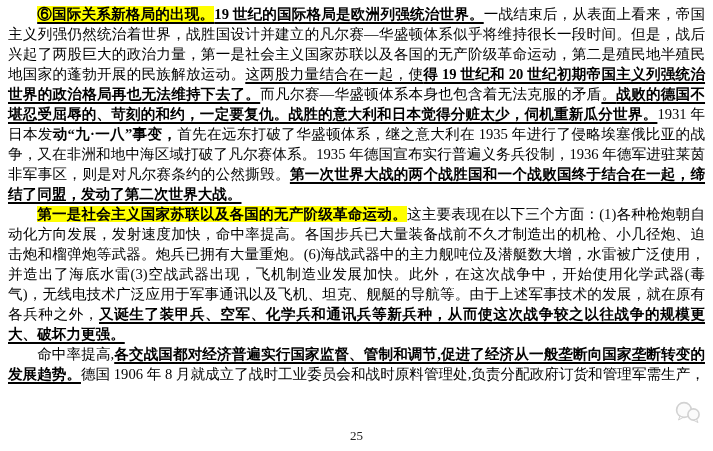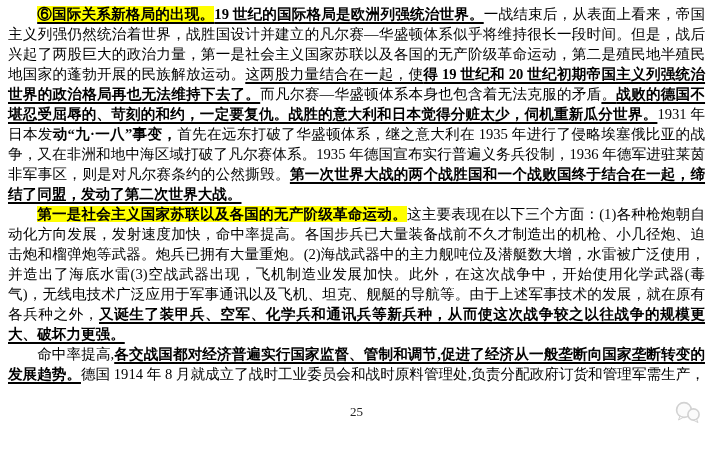--- a/index.html
+++ b/index.html
@@ -17,42 +17,42 @@
   .content p{margin:0;text-indent:2em;}
   .b{font-weight:bold;}
   .u{
     text-decoration:underline;
     text-decoration-thickness:1.5px;
     text-underline-offset:3px;
     text-decoration-skip-ink:none;
   }
   .h{background:var(--hl,#ffff00);}
   .footer-pageno{
-    position:absolute;left:0;right:0;top:404px;
+    position:absolute;left:0;right:0;top:428px;
     text-align:center;font-size:13px;color:#222;
   }
   .watermark{
     position:absolute;right:12px;top:401px;
     display:flex;align-items:center;gap:7px;
     color:var(--wm,#d7d7d7);
     font-size:18px;font-weight:bold;letter-spacing:1px;
     text-shadow:1px 1px 0 #ffffff,-0.5px -0.5px 0 #c4c4c4;
     user-select:none;
   }
   .wm-icon{display:inline-block;line-height:0;}
 </style>
 </head>
 <body>
 
 <div class="doc">
 
   <div class="content">
     <p><span class="b u h">⑥国际关系新格局的出现。</span><span class="b u">19 世纪的国际格局是欧洲列强统治世界。</span><span class="">一战结束后，从表面上看来，帝国主义列强仍然统治着世界，战胜国设计并建立的凡尔赛—华盛顿体系似乎将维持很长一段时间。但是，战后兴起了两股巨大的政治力量，第一是社会主义国家苏联以及各国的无产阶级革命运动，第二是殖民地半殖民地国家的蓬勃开展的民族解放运动。</span><span class="u">这两股力量结合在一起，使</span><span class="b u">得 19 世纪和 20 世纪初期帝国主义列强统治世界的政治格局再也无法维持下去了。</span><span class="">而凡尔赛—华盛顿体系本身也包含着无法克服的矛盾</span><span class="u">。</span><span class="b u">战败的德国不堪忍受屈辱的、苛刻的和约，一定要复仇。战胜的意大利和日本觉得分赃太少，伺机重新瓜分世界。</span><span class="">1931 年日本发</span><span class="b">动“九·一八”事变，</span><span class="">首先在远东打破了华盛顿体系，继之意大利在 1935 年进行了侵略埃塞俄比亚的战争，又在非洲和地中海区域打破了凡尔赛体系。1935 年德国宣布实行普遍义务兵役制，1936 年德军进驻莱茵非军事区，则是对凡尔赛条约的公然撕毁。</span><span class="b u">第一次世界大战的两个战胜国和一个战败国终于结合在一起，缔结了同盟，发动了第二次世界大战。</span></p>
-    <p><span class="b h">第一是社会主义国家苏联以及各国的无产阶级革命运动。</span><span class="">这主要表现在以下三个方面：(1)各种枪炮朝自动化方向发展，发射速度加快，命中率提高。各国步兵已大量装备战前不久才制造出的机枪、小几径炮、迫击炮和榴弹炮等武器。炮兵已拥有大量重炮。(2)海战武器中的主力舰吨位及潜艇数大增，水雷被广泛使用，并造出了海底水雷(3)空战武器出现，飞机制造业发展加快。此外，在这次战争中，开始使用化学武器(毒气)，无线电技术广泛应用于军事通讯以及飞机、坦克、舰艇的导航等。由于上述军事技术的发展，就在原有各兵种之外，</span><span class="b u">又诞生了装甲兵、空军、化学兵和通讯兵等新兵种，从而使这次战争较之以往战争的规模更大、破坏力更强。</span></p>
-    <p><span class="">命中率提高,</span><span class="b u">各交战国都对经济普遍实行国家监督、管制和调节,促进了经济从一般垄断向国家垄断转变的发展趋势。</span><span class="">德国 1914 年 8 月就成立了战时工业委员会和战时原料管理处,负责分配政府订货和管理军需生产，</span></p>
+    <p><span class="b h">第一是社会主义国家苏联以及各国的无产阶级革命运动。</span><span class="">这主要表现在以下三个方面：(1)各种枪炮朝自动化方向发展，发射速度加快，命中率提高。各国步兵已大量装备战前不久才制造出的机枪、小几径炮、迫击炮和榴弹炮等武器。炮兵已拥有大量重炮。(6)海战武器中的主力舰吨位及潜艇数大增，水雷被广泛使用，并造出了海底水雷(3)空战武器出现，飞机制造业发展加快。此外，在这次战争中，开始使用化学武器(毒气)，无线电技术广泛应用于军事通讯以及飞机、坦克、舰艇的导航等。由于上述军事技术的发展，就在原有各兵种之外，</span><span class="b u">又诞生了装甲兵、空军、化学兵和通讯兵等新兵种，从而使这次战争较之以往战争的规模更大、破坏力更强。</span></p>
+    <p><span class="">命中率提高,</span><span class="b u">各交战国都对经济普遍实行国家监督、管制和调节,促进了经济从一般垄断向国家垄断转变的发展趋势。</span><span class="">德国 1906 年 8 月就成立了战时工业委员会和战时原料管理处,负责分配政府订货和管理军需生产，</span></p>
   </div>
 
   <div class="footer-pageno">25</div>
 
   <div class="watermark">
     <span class="wm-icon">
       <svg width="27" height="23" viewBox="0 0 27 23" aria-hidden="true">
         <circle cx="10" cy="9" r="7.4" fill="#fbfbfb" stroke="#d2d2d2" stroke-width="1.6"></circle>
         <path d="M6 15 L4.5 19 L9 16.5 Z" fill="#fbfbfb" stroke="#d2d2d2" stroke-width="1"></path>
         <circle cx="19.5" cy="13.5" r="5.6" fill="#fbfbfb" stroke="#d2d2d2" stroke-width="1.6"></circle>

